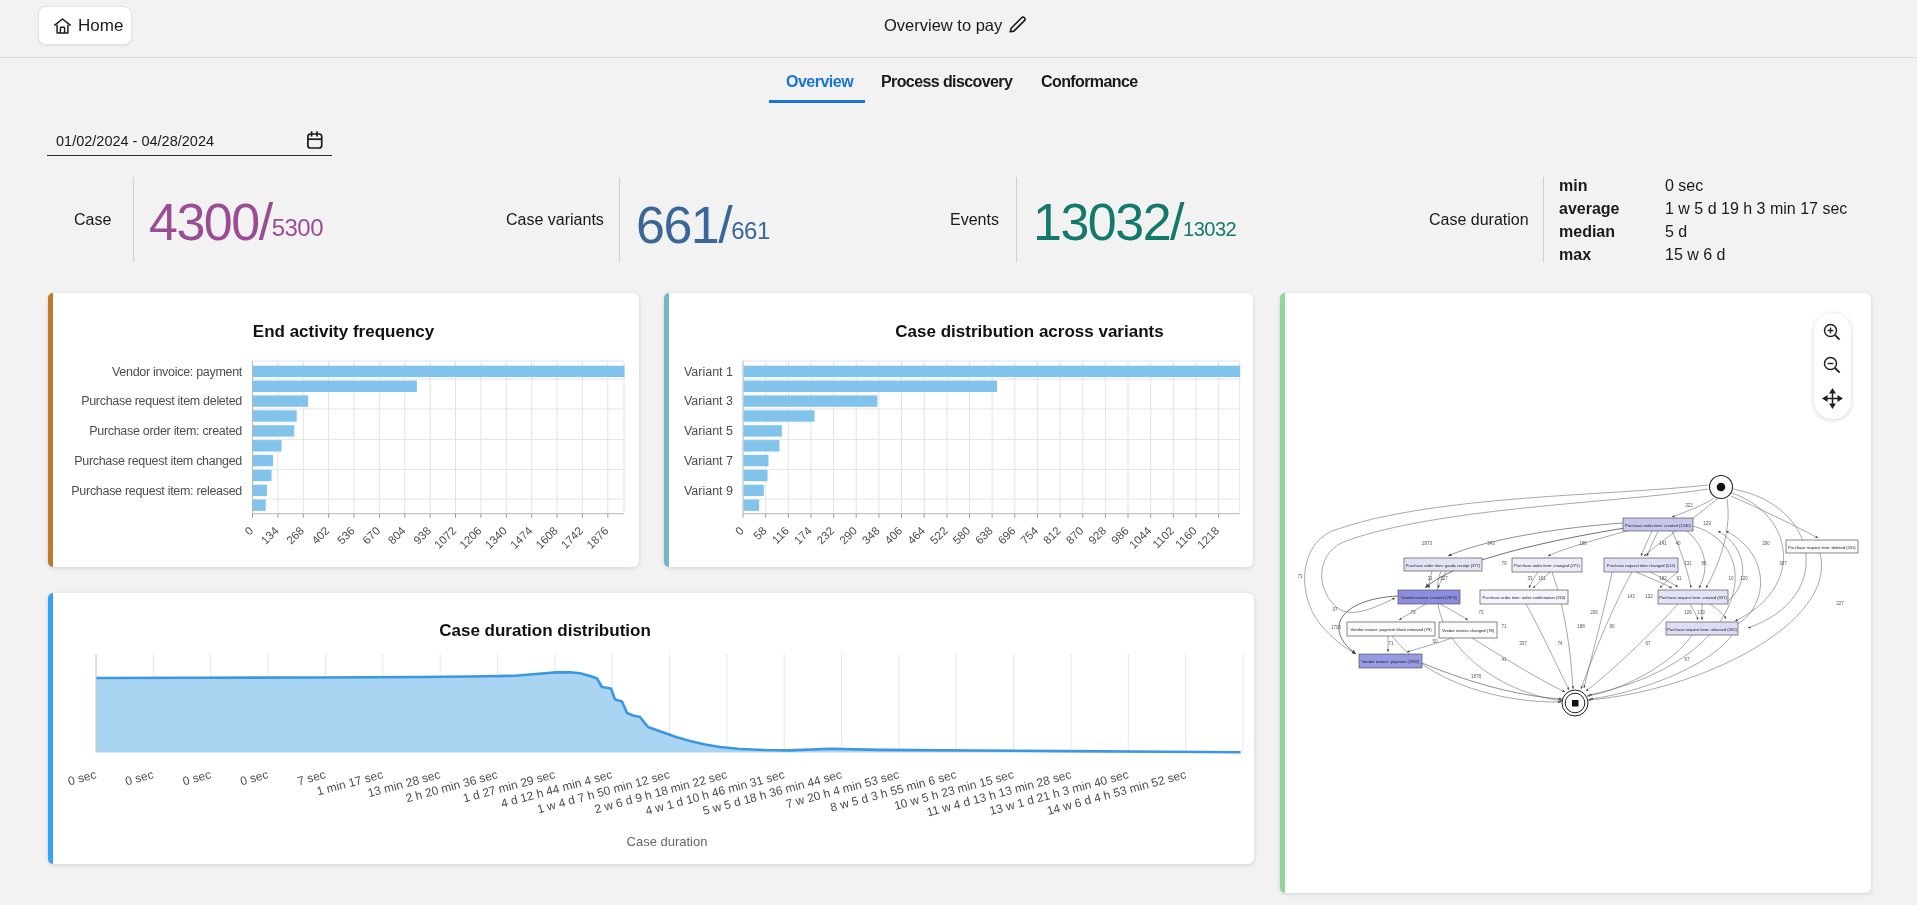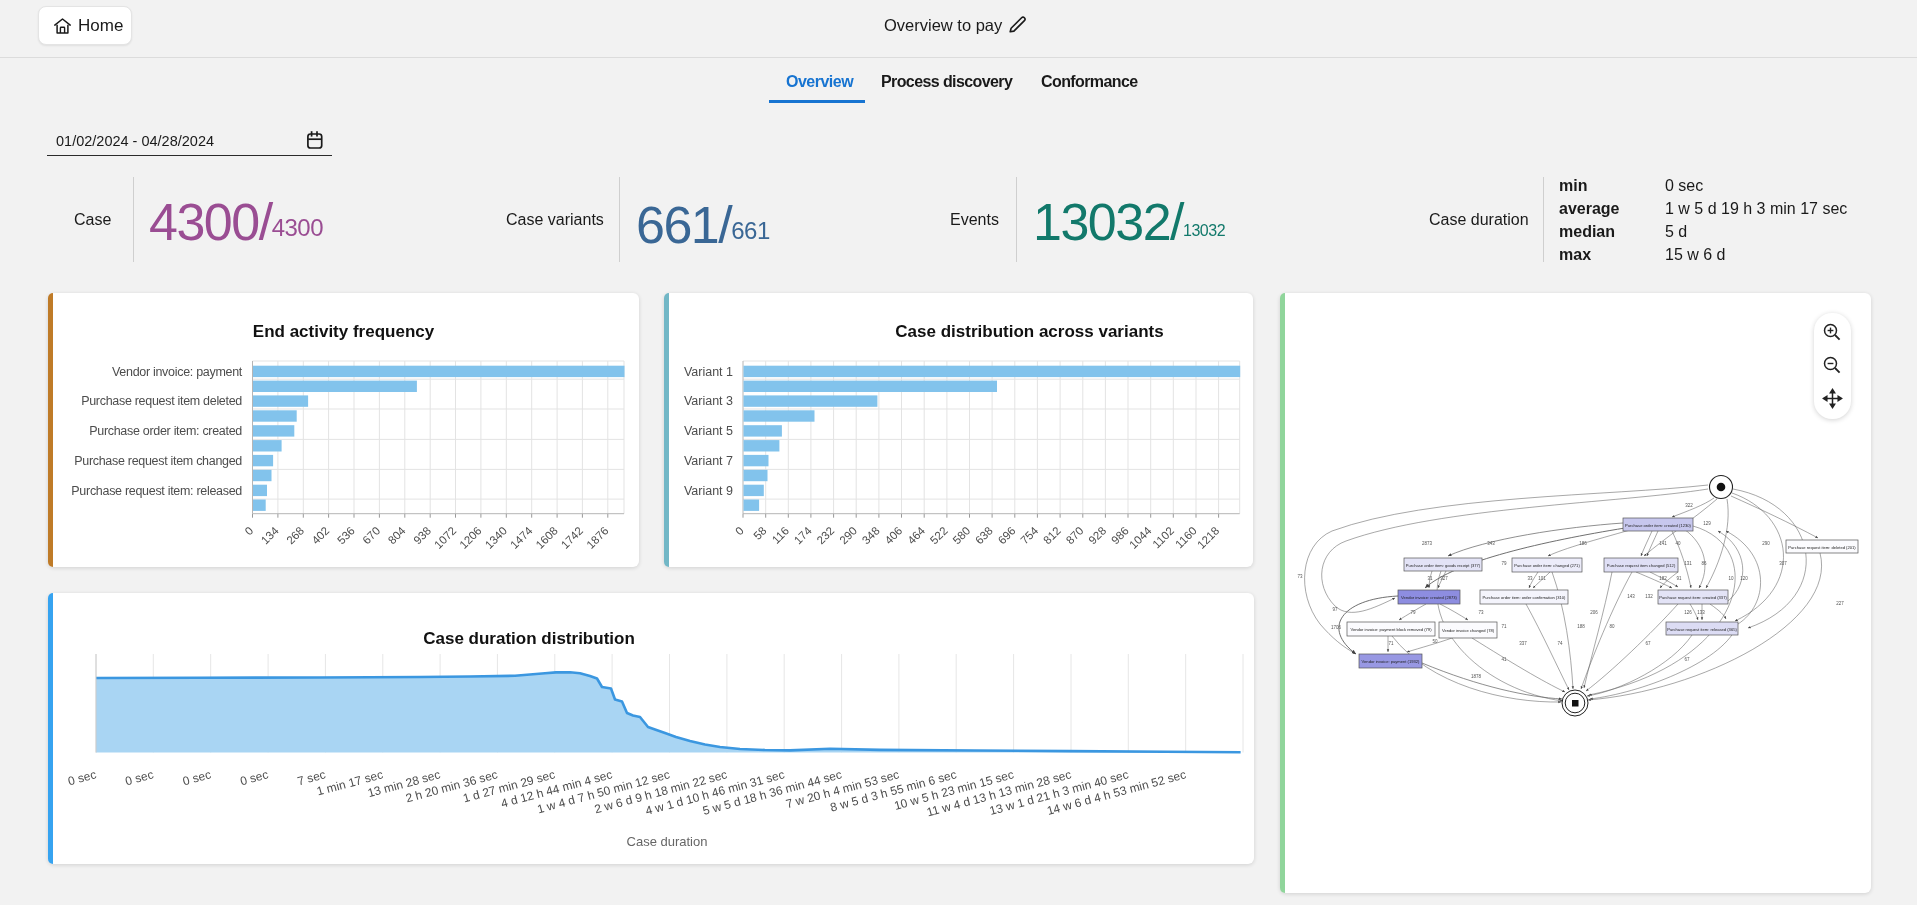--- a/index.html
+++ b/index.html
@@ -38,29 +38,29 @@
 <svg class="abs" style="left:305.5px;top:130px;" width="19" height="19" viewBox="0 0 19 19">
   <rect x="1.9" y="4" width="13.8" height="14" rx="2.6" fill="none" stroke="#1a1a1a" stroke-width="1.7"></rect>
   <line x1="2.2" y1="9.2" x2="15.4" y2="9.2" stroke="#1a1a1a" stroke-width="1.7"></line>
   <line x1="5.6" y1="1.2" x2="5.6" y2="6.6" stroke="#1a1a1a" stroke-width="1.7"></line>
   <line x1="11" y1="1.2" x2="11" y2="6.6" stroke="#1a1a1a" stroke-width="1.7"></line>
 </svg>
 <div class="abs" style="left:47px;top:154.5px;width:285px;height:1.3px;background:#2b2b2b;"></div>
 
 <div class="kpilabel" style="left:74px;top:211px;">Case</div>
 <div class="divider" style="left:133px;top:177px;height:85px;"></div>
-<div class="abs" style="left:149px;top:184px;color:#9a4d93;font-size:52px;letter-spacing:-1.5px;line-height:76px;">4300/<span style="font-size:24px;letter-spacing:-0.5px;vertical-align:4px;">4300</span></div>
+<div class="abs" style="left:149px;top:184px;color:#9a4d93;font-size:52px;letter-spacing:-1.5px;line-height:76px;">4300/<span style="font-size:24px;letter-spacing:-0.5px;vertical-align:4px;">5300</span></div>
 
 <div class="kpilabel" style="left:506px;top:211px;">Case variants</div>
 <div class="divider" style="left:619px;top:177px;height:85px;"></div>
 <div class="abs" style="left:636px;top:184px;color:#3a6795;font-size:52px;letter-spacing:-1.5px;line-height:82px;">661/<span style="font-size:24px;letter-spacing:-0.5px;vertical-align:4px;">661</span></div>
 
 <div class="kpilabel" style="left:950px;top:211px;">Events</div>
 <div class="divider" style="left:1016px;top:177px;height:85px;"></div>
-<div class="abs" style="left:1033px;top:184px;color:#12796b;font-size:52px;letter-spacing:-1.5px;line-height:76px;">13032/<span style="font-size:16px;letter-spacing:-0.5px;vertical-align:4px;">13032</span></div>
+<div class="abs" style="left:1033px;top:184px;color:#12796b;font-size:52px;letter-spacing:-1.5px;line-height:76px;">13032/<span style="font-size:20px;letter-spacing:-0.5px;vertical-align:4px;">13032</span></div>
 
 <div class="kpilabel" style="left:1429px;top:211px;">Case duration</div>
 <div class="divider" style="left:1543px;top:177px;height:85px;"></div>
 <div class="abs" style="left:1559px;top:174px;font-size:16px;font-weight:bold;color:#1a1a1a;line-height:23px;">min<br>average<br>median<br>max</div>
 <div class="abs" style="left:1665px;top:174px;font-size:16px;color:#1a1a1a;line-height:23px;">0 sec<br>1 w 5 d 19 h 3 min 17 sec<br>5 d<br>15 w 6 d</div>
 
 <div class="card" style="left:48px;top:293px;width:591px;height:274px;"></div>
 <div class="accent" style="left:48px;top:293px;height:274px;background:#bf7b28;"></div>
 <div class="cardtitle" style="left:48px;top:322px;width:591px;text-align:center;">End activity frequency</div>
 <svg id="chart1" class="abs" style="left:48px;top:293px;" width="591" height="274" viewBox="0 0 591 274">
@@ -224,21 +224,21 @@
 <text transform="translate(442.9,238.5) rotate(-45)" font-size="11.5" fill="#4d4d4d" text-anchor="end">928</text>
 <text transform="translate(465.5,238.5) rotate(-45)" font-size="11.5" fill="#4d4d4d" text-anchor="end">986</text>
 <text transform="translate(488.2,238.5) rotate(-45)" font-size="11.5" fill="#4d4d4d" text-anchor="end">1044</text>
 <text transform="translate(510.8,238.5) rotate(-45)" font-size="11.5" fill="#4d4d4d" text-anchor="end">1102</text>
 <text transform="translate(533.5,238.5) rotate(-45)" font-size="11.5" fill="#4d4d4d" text-anchor="end">1160</text>
 <text transform="translate(556.1,238.5) rotate(-45)" font-size="11.5" fill="#4d4d4d" text-anchor="end">1218</text>
 </svg>
 
 <div class="card" style="left:48px;top:593px;width:1206px;height:271px;"></div>
 <div class="accent" style="left:48px;top:593px;height:271px;background:#36a3f0;"></div>
-<div class="cardtitle" style="left:48px;top:621px;width:962px;margin-top:8px;">Case duration distribution</div>
+<div class="cardtitle" style="left:64px;top:621px;width:962px;">Case duration distribution</div>
 <svg id="chart3" class="abs" style="left:48px;top:593px;" width="1206" height="271" viewBox="0 0 1206 271">
 <line x1="48.0" y1="61" x2="48.0" y2="159.5" stroke="#e6e6e6" stroke-width="1"></line>
 <line x1="105.3" y1="61" x2="105.3" y2="159.5" stroke="#e6e6e6" stroke-width="1"></line>
 <line x1="162.7" y1="61" x2="162.7" y2="159.5" stroke="#e6e6e6" stroke-width="1"></line>
 <line x1="220.1" y1="61" x2="220.1" y2="159.5" stroke="#e6e6e6" stroke-width="1"></line>
 <line x1="277.4" y1="61" x2="277.4" y2="159.5" stroke="#e6e6e6" stroke-width="1"></line>
 <line x1="334.8" y1="61" x2="334.8" y2="159.5" stroke="#e6e6e6" stroke-width="1"></line>
 <line x1="392.1" y1="61" x2="392.1" y2="159.5" stroke="#e6e6e6" stroke-width="1"></line>
 <line x1="449.4" y1="61" x2="449.4" y2="159.5" stroke="#e6e6e6" stroke-width="1"></line>
 <line x1="506.8" y1="61" x2="506.8" y2="159.5" stroke="#e6e6e6" stroke-width="1"></line>

